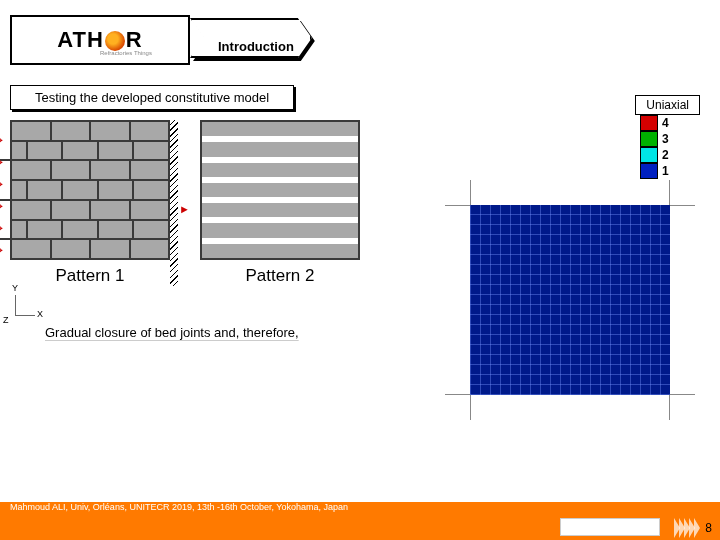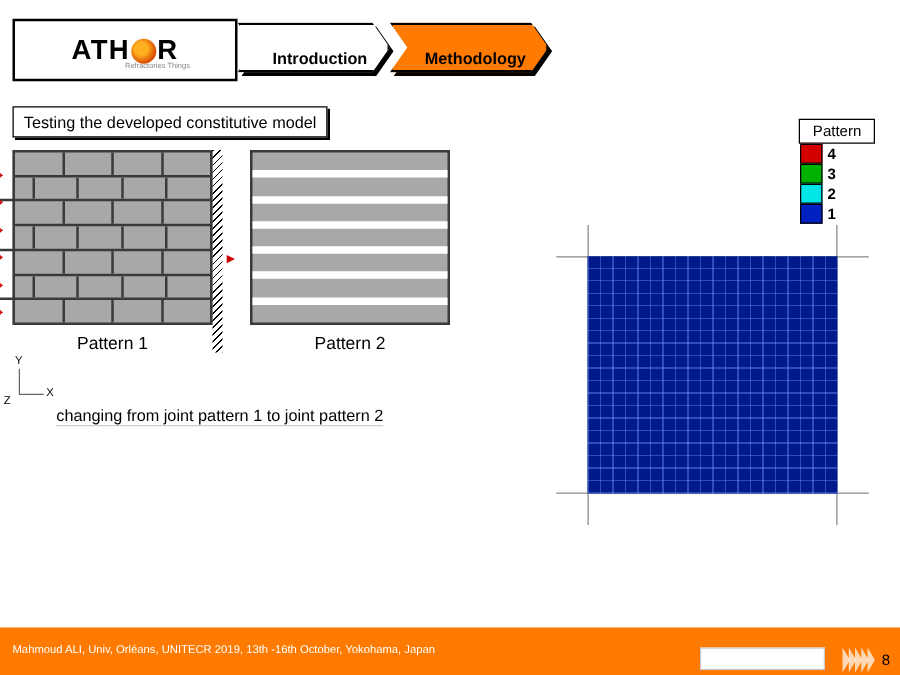--- a/index.html
+++ b/index.html
@@ -12,40 +12,40 @@
   .logo-sub { font-size: 6px; color: #888; position: absolute; top: 40px; left: 100px; }
   
   .nav { position: absolute; top: 18px; left: 190px; display: flex; gap: -5px; }
   .nav-item { position: relative; height: 40px; padding: 16px 18px 0 28px; display: flex; align-items: center; font-size: 13px; font-weight: bold; }
   .nav-shape { position: absolute; inset: 0; background: #fff; border: 2px solid #000; clip-path: polygon(0 0, calc(100% - 14px) 0, 100% 50%, calc(100% - 14px) 100%, 0 100%, 14px 50%); }
   .nav-shape.active { background: #ff7a00; }
   .nav-shadow { position: absolute; inset: 0; background: #000; clip-path: polygon(0 0, calc(100% - 14px) 0, 100% 50%, calc(100% - 14px) 100%, 0 100%, 14px 50%); transform: translate(3px, 3px); z-index: -1; }
   .nav-label { position: relative; z-index: 1; }
   
   .subtitle-row { position: absolute; top: 85px; left: 10px; right: 10px; display: flex; align-items: center; gap: 12px; }
-  .subtitle-box { border: 1px solid #000; padding: 4px 8px; font-size: 13px; box-shadow: 2px 2px 0 #000; background: #fff; }
+  .subtitle-box { border: 1px solid #000; padding: 4px 24px; font-size: 13px; box-shadow: 2px 2px 0 #000; background: #fff; }
   .subtitle-text { font-size: 13px; }
   .pattern-label-box { position: absolute; top: 95px; right: 20px; border: 1px solid #000; padding: 2px 10px; font-size: 12px; }
   
   .content { position: absolute; top: 120px; left: 10px; right: 10px; }
   
   .diagrams { display: flex; gap: 30px; align-items: flex-start; }
   
   .pattern1 { position: relative; }
   .brick-wall { width: 160px; height: 140px; border: 2px solid #3a3a3a; background: #a8a8a8; display: flex; flex-direction: column; }
   .brick-row { flex: 1; display: flex; border-bottom: 2px solid #3a3a3a; }
   .brick-row:last-child { border-bottom: none; }
   .brick-row.offset { margin-left: -20px; width: calc(100% + 20px); overflow: hidden; }
   .brick { flex: 1; border-right: 2px solid #3a3a3a; }
   .brick:last-child { border-right: none; }
   .arrows-left { position: absolute; left: -22px; top: 8px; display: flex; flex-direction: column; gap: 4px; }
   .arrow { color: #c00; font-size: 18px; line-height: 1; }
   .hatch-right { position: absolute; right: -8px; top: 0; bottom: 0; width: 8px; background: repeating-linear-gradient(-45deg, transparent 0 3px, #000 3px 4px); }
   .extra-arrows { position: absolute; right: -20px; top: 50%; color: #c00; font-size: 11px; }
-  .pattern-caption { text-align: center; font-size: 14px; margin-top: 6px; }
+  .pattern-caption { text-align: center; font-size: 17px; margin-top: 6px; }
   
   .pattern2 { position: relative; }
   .layers { width: 160px; height: 140px; border: 2px solid #3a3a3a; background: #a8a8a8; display: flex; flex-direction: column; }
   .layer { flex: 1; border-bottom: 6px solid #fff; }
   .layer:last-child { border-bottom: none; }
   
   .axes { position: absolute; top: 295px; left: 5px; }
   .axis-y { position: absolute; width: 1px; height: 20px; background: #666; left: 10px; top: 0; }
   .axis-x { position: absolute; width: 20px; height: 1px; background: #666; left: 10px; top: 20px; }
   .axis-label-y { position: absolute; left: 7px; top: -12px; font-size: 9px; }
@@ -60,21 +60,21 @@
   .grid-hline { position: absolute; left: 0; right: 0; height: 1px; background: #888; }
   .grid-vline { position: absolute; top: 0; bottom: 0; width: 1px; background: #888; }
   .grid-blue { position: absolute; top: 25px; left: 25px; right: 25px; bottom: 25px; background: #001a8a; }
   .grid-lines { position: absolute; inset: 0; background-image: repeating-linear-gradient(0deg, rgba(120,150,255,0.4) 0 1px, transparent 1px 10px), repeating-linear-gradient(90deg, rgba(120,150,255,0.4) 0 1px, transparent 1px 10px); }
   
   .legend { position: absolute; top: 115px; right: 30px; width: 50px; }
   .legend-row { display: flex; align-items: center; gap: 4px; }
   .legend-swatch { width: 18px; height: 16px; border: 1px solid #000; }
   .legend-label { font-size: 12px; font-weight: bold; }
   
-  .footer { position: absolute; bottom: 0; left: 0; right: 0; height: 38px; background: #ff7a00; display: flex; align-items: flex-end; padding: 16px 10px; color: #fff; font-size: 9px; }
+  .footer { position: absolute; bottom: 0; left: 0; right: 0; height: 38px; background: #ff7a00; display: flex; align-items: flex-start; padding: 0 10px; color: #fff; font-size: 9px; }
   .footer-logos { position: absolute; right: 60px; bottom: 4px; width: 100px; height: 18px; background: #fff; border: 1px solid #ccc; }
   .footer-chevrons { position: absolute; right: 20px; bottom: 2px; color: #fff; display: flex; }
   .footer-chevrons span { display: inline-block; width: 0; height: 0; border-top: 10px solid transparent; border-bottom: 10px solid transparent; border-left: 6px solid rgba(255,255,255,0.7); margin-left: -1px; }
   .page-num { position: absolute; right: 8px; bottom: 5px; font-size: 12px; color: #000; }
 </style>
 </head>
 <body>
 
 <div class="header">
   <div class="logo">
@@ -84,31 +84,26 @@
   </div>
   <span class="logo-sub">Refractories Things</span>
 </div>
 
 <div class="nav">
   <div class="nav-item">
     <div class="nav-shadow"></div>
       <div class="nav-shape"></div>
     <span class="nav-label">Introduction</span>
   </div>
-  <div class="nav-item">
-    <div class="nav-shadow"></div>
-      <div class="nav-shape active"></div>
-    <span class="nav-label">Methodology</span>
-  </div>
 </div>
 
 <div class="subtitle-row">
   <div class="subtitle-box">Testing the developed constitutive model</div>
 </div>
-<div class="pattern-label-box">Pattern</div>
+<div class="pattern-label-box">Uniaxial</div>
 
 <div class="legend">
   <div class="legend-row">
       <div class="legend-swatch" style="background:#d40000"></div>
       <span class="legend-label">4</span>
     </div>
   <div class="legend-row">
       <div class="legend-swatch" style="background:#00b200"></div>
       <span class="legend-label">3</span>
     </div>
@@ -202,21 +197,21 @@
 
 <div class="axes">
   <div class="axis-y"></div>
     <div class="axis-x"></div>
   <span class="axis-label-y">Y</span>
   <span class="axis-label-x">X</span>
   <span class="axis-label-z">Z</span>
 </div>
 
 <div class="description">
-  <div class="underline-text">changing from joint pattern 1 to joint pattern 2</div>
+  <div class="underline-text">Gradual closure of bed joints and, therefore,</div>
 </div>
 
 <div class="grid-fig">
   <div class="grid-cross">
     <div class="grid-hline" style="top:25px"></div>
     <div class="grid-hline" style="bottom:25px"></div>
     <div class="grid-vline" style="left:25px"></div>
     <div class="grid-vline" style="right:25px"></div>
   </div>
   <div class="grid-blue">

